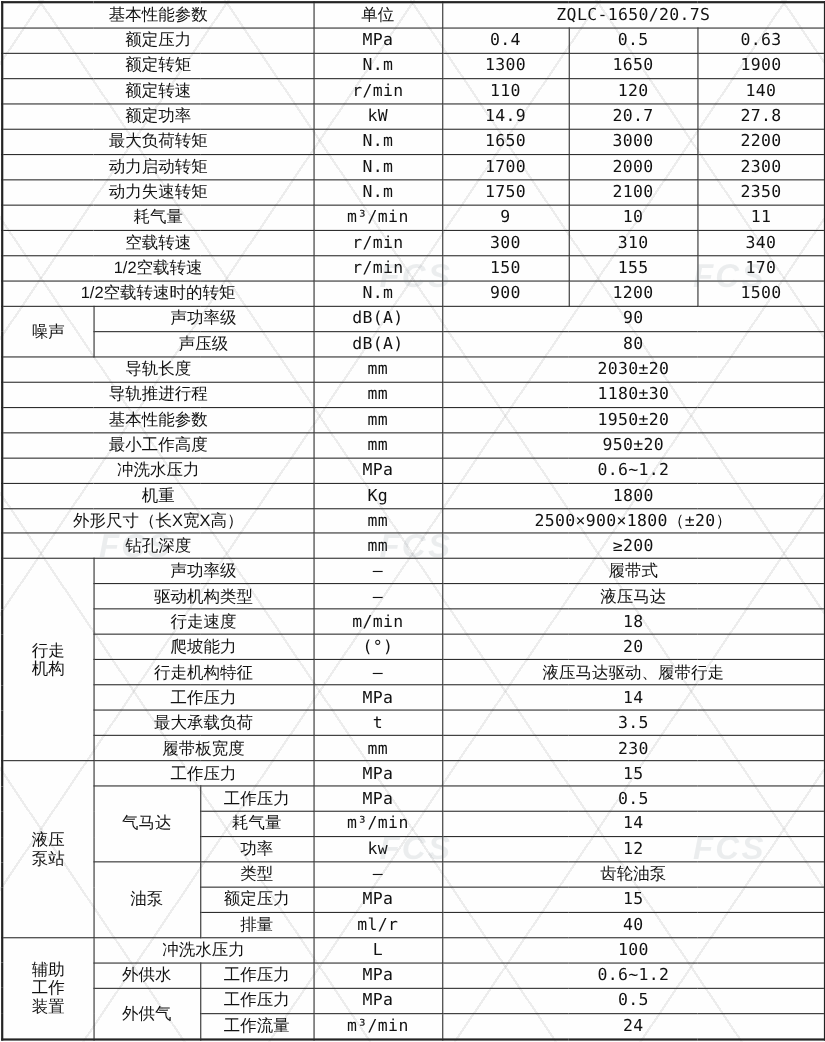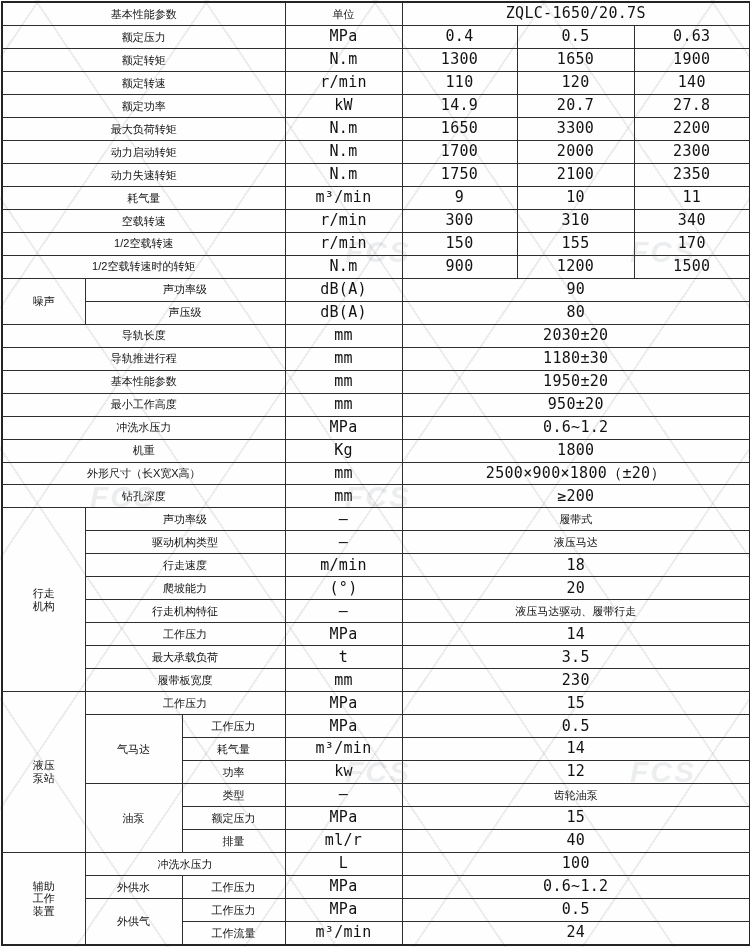--- a/index.html
+++ b/index.html
@@ -35,21 +35,21 @@
     line-height:1.15;
     white-space:pre-line;
     overflow:hidden;
     background:transparent;
   }
   td.mono{
     font-family:"DejaVu Sans Mono","Liberation Mono",monospace;
     font-size:15px;
     letter-spacing:0.3px;
   }
-  td.cjk{ font-size:11px; }
+  td.cjk{ font-size:15px; }
   .watermark{
     position:absolute;
     font-family:Liberation Sans, sans-serif;
     font-style:italic;
     font-weight:bold;
     font-size:30px;
     letter-spacing:2px;
     color:#6a7a85;
     opacity:0.12;
     pointer-events:none;
@@ -107,21 +107,21 @@
           <td colspan="3" class="cjk">额定功率</td>
           <td class="mono">kW</td>
           <td class="mono">14.9</td>
           <td class="mono">20.7</td>
           <td class="mono">27.8</td>
         </tr>
         <tr>
           <td colspan="3" class="cjk">最大负荷转矩</td>
           <td class="mono">N.m</td>
           <td class="mono">1650</td>
-          <td class="mono">3300</td>
+          <td class="mono">3000</td>
           <td class="mono">2200</td>
         </tr>
         <tr>
           <td colspan="3" class="cjk">动力启动转矩</td>
           <td class="mono">N.m</td>
           <td class="mono">1700</td>
           <td class="mono">2000</td>
           <td class="mono">2300</td>
         </tr>
         <tr>

